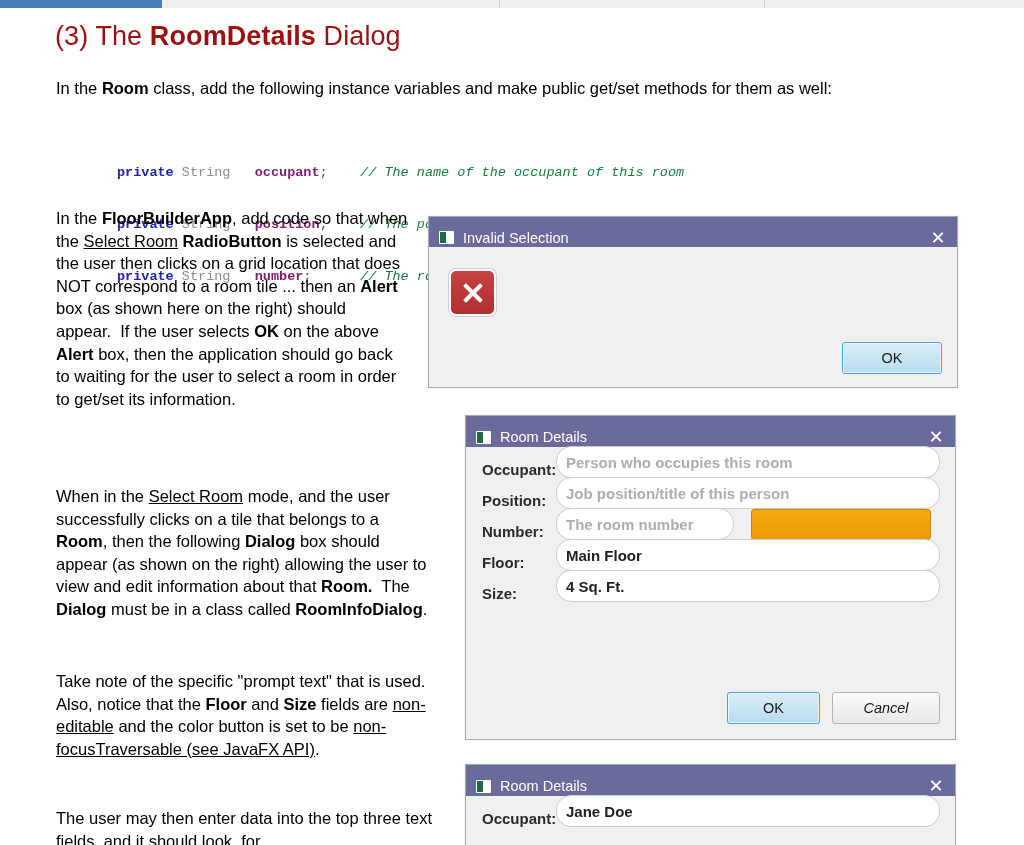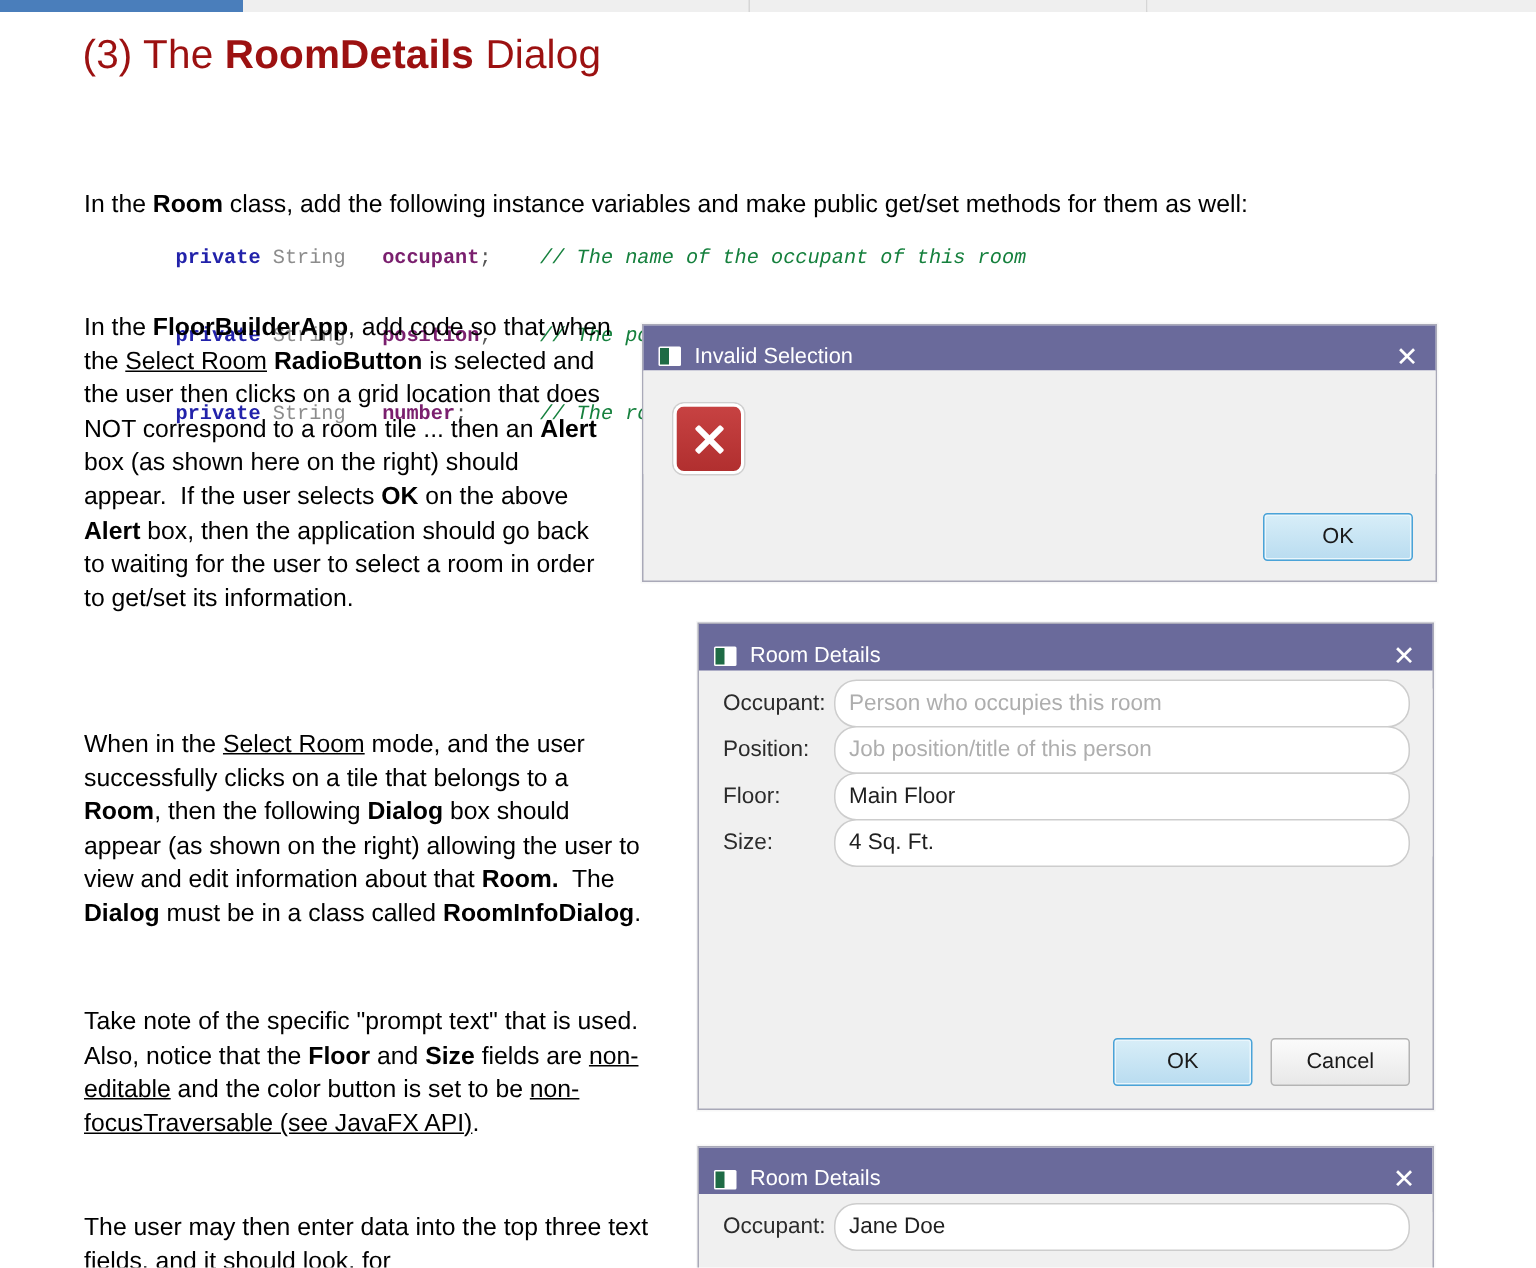--- a/index.html
+++ b/index.html
@@ -42,21 +42,21 @@
   
   .body-text{
     position:absolute;
     color:#000000;
     font-size:16.5px;
     line-height:22.6px;
   }
   .body-text b{ font-weight:bold; }
   .body-text u{ text-decoration:underline; }
 
-  #intro-paragraph{ left:56px; top:68px; width:910px;margin-top:48px; }
+  #intro-paragraph{ left:56px; top:68px; width:910px; }
 
   
   #code-block{
     position:absolute; left:117px; top:120px;
     font-family:"Liberation Mono", monospace;
     font-size:13.5px; line-height:17.4px;
     white-space:pre;
   }
   #code-block .kw{ color:#2222aa; font-weight:bold; }
   #code-block .ty{ color:#8c8c8c; }
@@ -143,23 +143,23 @@
   .btn-plain{
     background:linear-gradient(#fbfbfb,#e8e8e8);
     border:1px solid #b4b4b4;
   }
   #alert-ok-button{ width:100px; height:32px; }
 
   
   #room-details-dialog{ left:465px; top:406px; width:491px; height:325px; }
   #room-details-dialog .dlg-title{ height:31px; }
   .field-row{
-    display:flex; align-items:center;
+    display:flex; align-items:flex-end;
     padding:0 15px 0 16px;
-    height:19px; margin-top:12px;
+    height:19px; margin-top:12px;font-weight:bold;
   }
   .field-label{
     width:74px; flex:0 0 auto;
     font-size:15px; color:#2b2b2b;
   }
   .field-input{
     flex:1 1 auto; height:32px;
     background:#ffffff;
     border:1px solid #cdcdcd;
     border-radius:15px;
@@ -175,21 +175,21 @@
     background:linear-gradient(#f4ab10,#ed9b04);
     border:1px solid #c98708;
     border-radius:3px;
     cursor:pointer;
   }
   #room-details-button-row{
     position:absolute; right:15px; bottom:15px;
     display:flex; gap:12px;
   }
   #room-ok-button{ width:93px; height:32px; }
-  #room-cancel-button{ width:93px; height:32px; }
+  #room-cancel-button{ width:108px; height:32px;font-style:italic; }
 
   
   #room-details-filled-dialog{
     left:465px; top:755px; width:491px; height:90px;
     overflow:hidden;
   }
   #room-details-filled-dialog .dlg-title{ height:31px; }
 </style>
 </head>
 <body>
@@ -260,20 +260,25 @@
       <div class="field-row">
         <div class="field-label">Occupant:</div>
         <div class="field-input placeholder">Person who occupies this room</div>
       </div>
 
       <div class="field-row">
         <div class="field-label">Position:</div>
         <div class="field-input placeholder">Job position/title of this person</div>
       </div>
 
+      <div class="field-row">
+        <div class="field-label">Number:</div>
+        <div class="field-input placeholder short">The room number</div>
+        <div id="color-button"></div>
+      </div>
 
       <div class="field-row">
         <div class="field-label">Floor:</div>
         <div class="field-input">Main Floor</div>
       </div>
 
       <div class="field-row">
         <div class="field-label">Size:</div>
         <div class="field-input">4 Sq. Ft.</div>
       </div>

